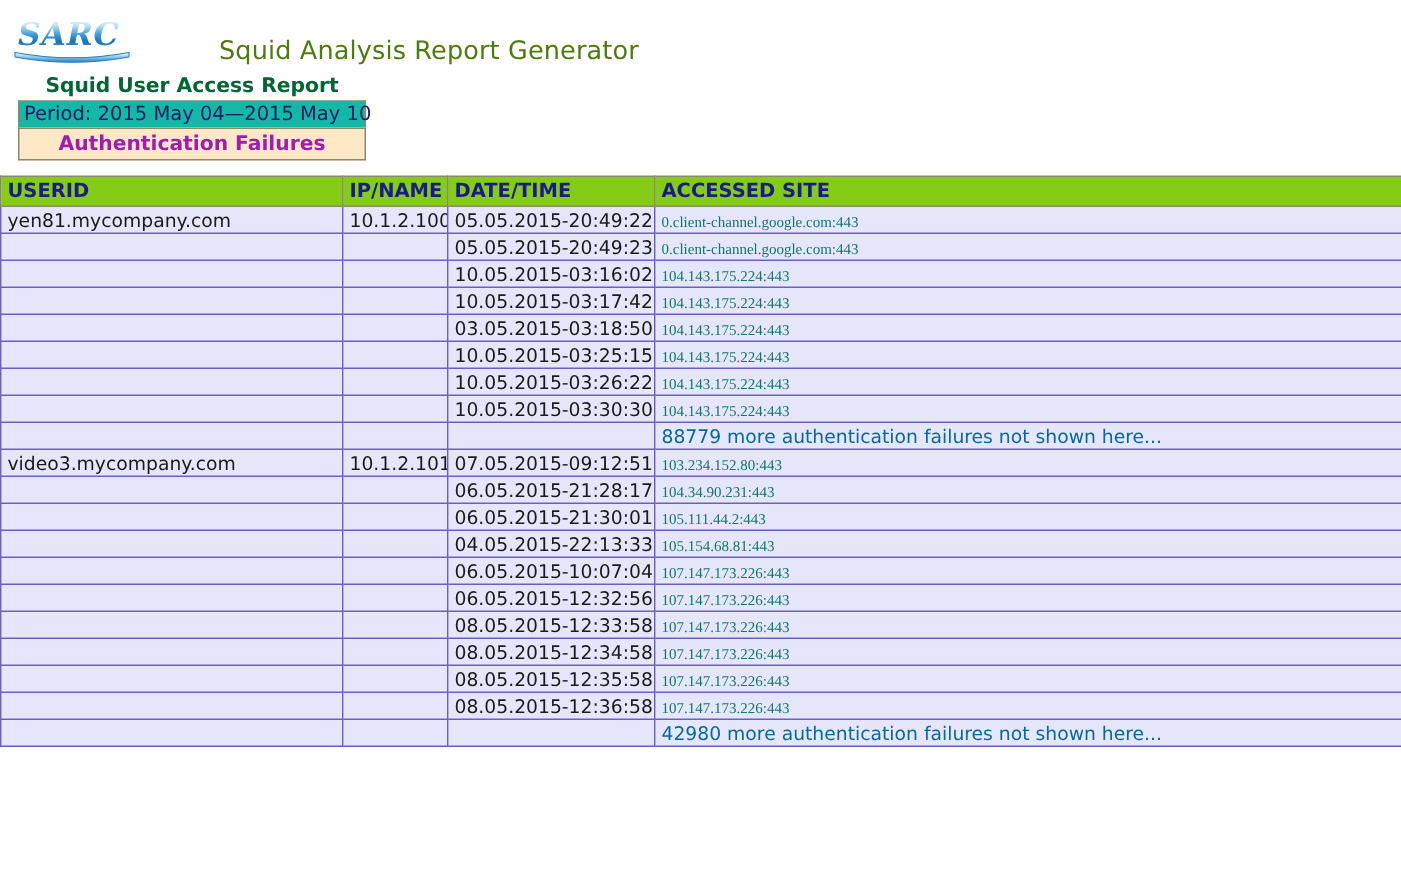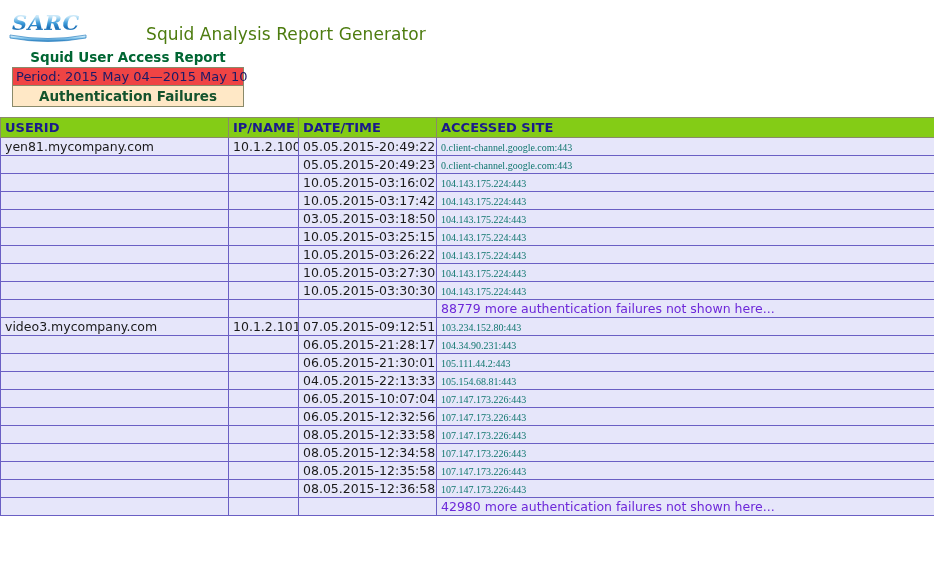--- a/index.html
+++ b/index.html
@@ -47,34 +47,34 @@
   }
   .report-title {
     text-align: center;
     color: #006633;
     font-weight: bold;
     font-size: 13.5px;
     padding: 1px 0 2px 0;
     font-family: "DejaVu Sans", sans-serif;
   }
   .period-row {
-    background: #ef4444;
+    background: #14b8a6;
     border: 1px solid #8a8a6a;
     border-bottom: none;
     color: #1a1a66;
     font-size: 13px;
     text-align: left;
     padding: 1px 3px;
     box-sizing: border-box;
     white-space: nowrap;
   }
   .auth-row {
     background: #ffe8c6;
     border: 1px solid #8a8a6a;
-    color: #14532d;
+    color: #a21caf;
     font-weight: bold;
     font-size: 13.5px;
     text-align: center;
     padding: 2px 3px;
     box-sizing: border-box;
     white-space: nowrap;
   }
 
   
   .table-wrap {
@@ -118,21 +118,21 @@
     vertical-align: middle;
   }
   td.site a,
   td.site span.link {
     color: #0f766e;
     text-decoration: none;
     font-size: 10px;
     font-family: Liberation Serif, serif;
   }
   td.site .plain {
-    color: #6d28d9;
+    color: #0369a1;
   }
 </style>
 </head>
 <body>
 
 <div class="banner">
 
   <div class="logo">
     <svg width="84" height="38" viewBox="0 0 84 38" xmlns="http://www.w3.org/2000/svg">
       <defs>
@@ -218,26 +218,20 @@
         </tr>
         <tr>
           <td></td>
           <td></td>
           <td>10.05.2015-03:26:22</td>
           <td class="site"><a href="#">104.143.175.224:443</a></td>
         </tr>
         <tr>
           <td></td>
           <td></td>
-          <td>10.05.2015-03:27:30</td>
-          <td class="site"><a href="#">104.143.175.224:443</a></td>
-        </tr>
-        <tr>
-          <td></td>
-          <td></td>
           <td>10.05.2015-03:30:30</td>
           <td class="site"><a href="#">104.143.175.224:443</a></td>
         </tr>
         <tr>
           <td></td>
           <td></td>
           <td></td>
           <td class="site"><span class="plain">88779 more authentication failures not shown here...</span></td>
         </tr>
         <tr>

